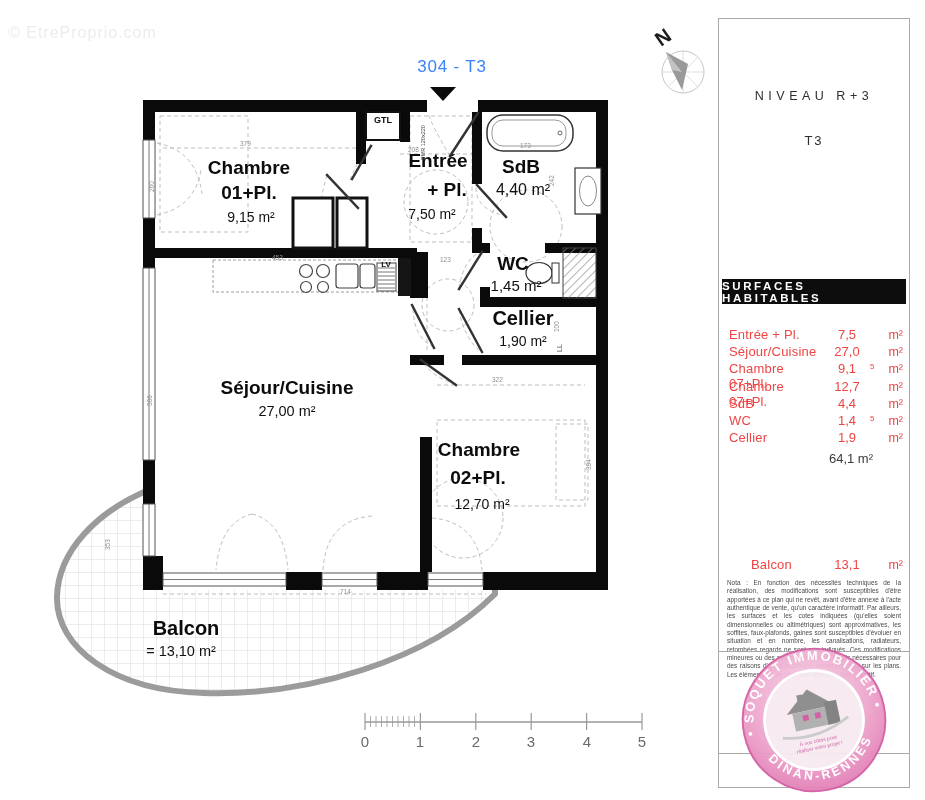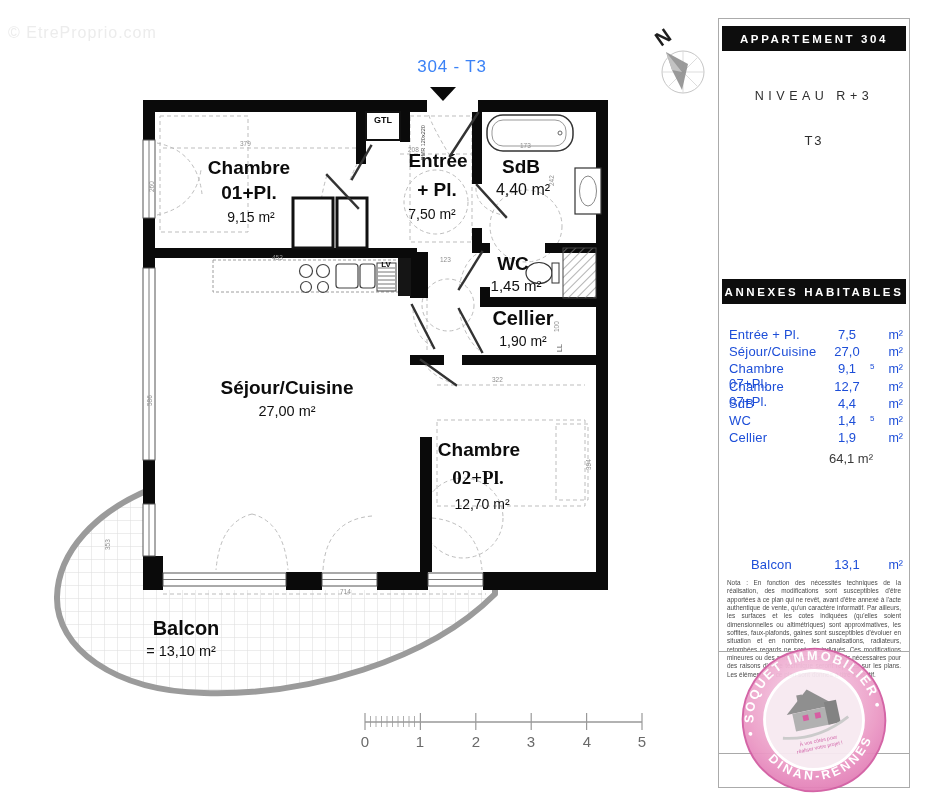--- a/index.html
+++ b/index.html
@@ -25,21 +25,21 @@
              font-size:11.5px;font-weight:700;letter-spacing:2.6px;display:flex;
              align-items:center;justify-content:center;}
   .bar1{top:7px;}
   .bar2{top:260px;}
   .bar3{top:500px;height:26px;}
   .niveau{position:absolute;top:70px;left:0;right:0;text-align:center;font-size:12.5px;
           letter-spacing:4.5px;color:#2e2e2e;}
   .ptype{position:absolute;top:114px;left:0;right:0;text-align:center;font-size:13px;
          letter-spacing:2px;color:#2e2e2e;}
   .surf-table{position:absolute;top:308px;left:6px;right:6px;}
-  .srow{display:flex;align-items:baseline;height:17.2px;font-size:13px;color:#1d4ed8;}
+  .srow{display:flex;align-items:baseline;height:17.2px;font-size:13px;color:#ef4444;}
   .slabel{flex:1;padding-left:4px;letter-spacing:.2px;}
   .sval{width:46px;text-align:center;}
   .ssup{font-size:8px;width:7px;position:relative;top:-4px;}
   .sunit{width:26px;text-align:right;font-size:12.5px;}
   .stotal{position:absolute;top:432px;right:36px;font-size:13px;color:#3a3a3a;}
   .annex-row{position:absolute;top:538px;left:6px;right:6px;}
   .annex-row .slabel{padding-left:26px;}
   .note{position:absolute;top:560px;left:8px;right:8px;font-size:6.4px;line-height:1.3;
         color:#4a4a4a;text-align:justify;}
   .pdivider{position:absolute;left:0;right:0;height:1px;background:#a9a9a9;}
@@ -236,37 +236,37 @@
 
   <div class="watermark">© EtreProprio.com</div>
   <div class="plan-title">304 - T3</div>
   <div class="north-n">N</div>
 
   <div class="lbl b" style="left:249px;top:158px;font-size:19px;">Chambre</div>
   <div class="lbl b" style="left:249px;top:183px;font-size:19px;">01+Pl.</div>
   <div class="lbl area" style="left:251px;top:210px;font-size:14px;">9,15 m²</div>
 
   <div class="lbl b" style="left:438px;top:151px;font-size:19px;">Entrée</div>
-  <div class="lbl b" style="left:437px;top:180px;font-size:19px;">+ Pl.</div>
+  <div class="lbl b" style="left:447px;top:180px;font-size:19px;">+ Pl.</div>
   <div class="lbl area" style="left:432px;top:207px;font-size:14px;">7,50 m²</div>
 
   <div class="lbl b" style="left:521px;top:157px;font-size:19px;">SdB</div>
   <div class="lbl area" style="left:523px;top:182px;font-size:16px;">4,40 m²</div>
 
   <div class="lbl b" style="left:513px;top:254px;font-size:19px;">WC</div>
   <div class="lbl area" style="left:516px;top:278px;font-size:15px;">1,45 m²</div>
 
   <div class="lbl b" style="left:523px;top:308px;font-size:20px;">Cellier</div>
   <div class="lbl area" style="left:523px;top:334px;font-size:14px;text-align:right;">1,90 m²</div>
 
   <div class="lbl b" style="left:287px;top:378px;font-size:19px;">Séjour/Cuisine</div>
   <div class="lbl area" style="left:287px;top:404px;font-size:14.5px;">27,00 m²</div>
 
   <div class="lbl b" style="left:479px;top:440px;font-size:19px;">Chambre</div>
-  <div class="lbl b" style="left:478px;top:468px;font-size:19px;font-family:Liberation Serif, serif;">02+Pl.</div>
+  <div class="lbl b" style="left:478px;top:468px;font-size:19px;">02+Pl.</div>
   <div class="lbl area" style="left:482px;top:497px;font-size:14px;">12,70 m²</div>
 
   <div class="lbl b" style="left:186px;top:618px;font-size:20px;">Balcon</div>
   <div class="lbl area" style="left:181px;top:644px;font-size:14.5px;">= 13,10 m²</div>
 
   <div class="lbl b" style="left:383px;top:116px;font-size:9px;">GTL</div>
   <div class="lbl b" style="left:386px;top:261px;font-size:8px;">LV</div>
   <div class="dim rot" style="left:556px;top:352px;font-size:7px;color:#555;">LL</div>
   <div class="dim rot" style="left:420px;top:160px;font-size:5.5px;color:#444;">PMR 120x220</div>
 
@@ -285,25 +285,24 @@
   <div class="dim rot" style="left:104px;top:550px;">353</div>
 
   <div class="scale-num" style="left:365px;">0</div>
   <div class="scale-num" style="left:420px;">1</div>
   <div class="scale-num" style="left:476px;">2</div>
   <div class="scale-num" style="left:531px;">3</div>
   <div class="scale-num" style="left:587px;">4</div>
   <div class="scale-num" style="left:642px;">5</div>
 
   <div class="panel">
-    <div class="panel-bar bar1">APPARTEMENT 304</div>
     <div class="niveau">NIVEAU R+3</div>
     <div class="ptype">T3</div>
 
-    <div class="panel-bar bar2">ANNEXES HABITABLES</div>
+    <div class="panel-bar bar2">SURFACES HABITABLES</div>
     <div class="surf-table">
       <div class="srow">
         <span class="slabel">Entrée + Pl.</span>
           <span class="sval">7,5</span>
           <span class="ssup"></span>
           <span class="sunit">m²</span>
       </div>
       <div class="srow">
         <span class="slabel">Séjour/Cuisine</span>
           <span class="sval">27,0</span>

